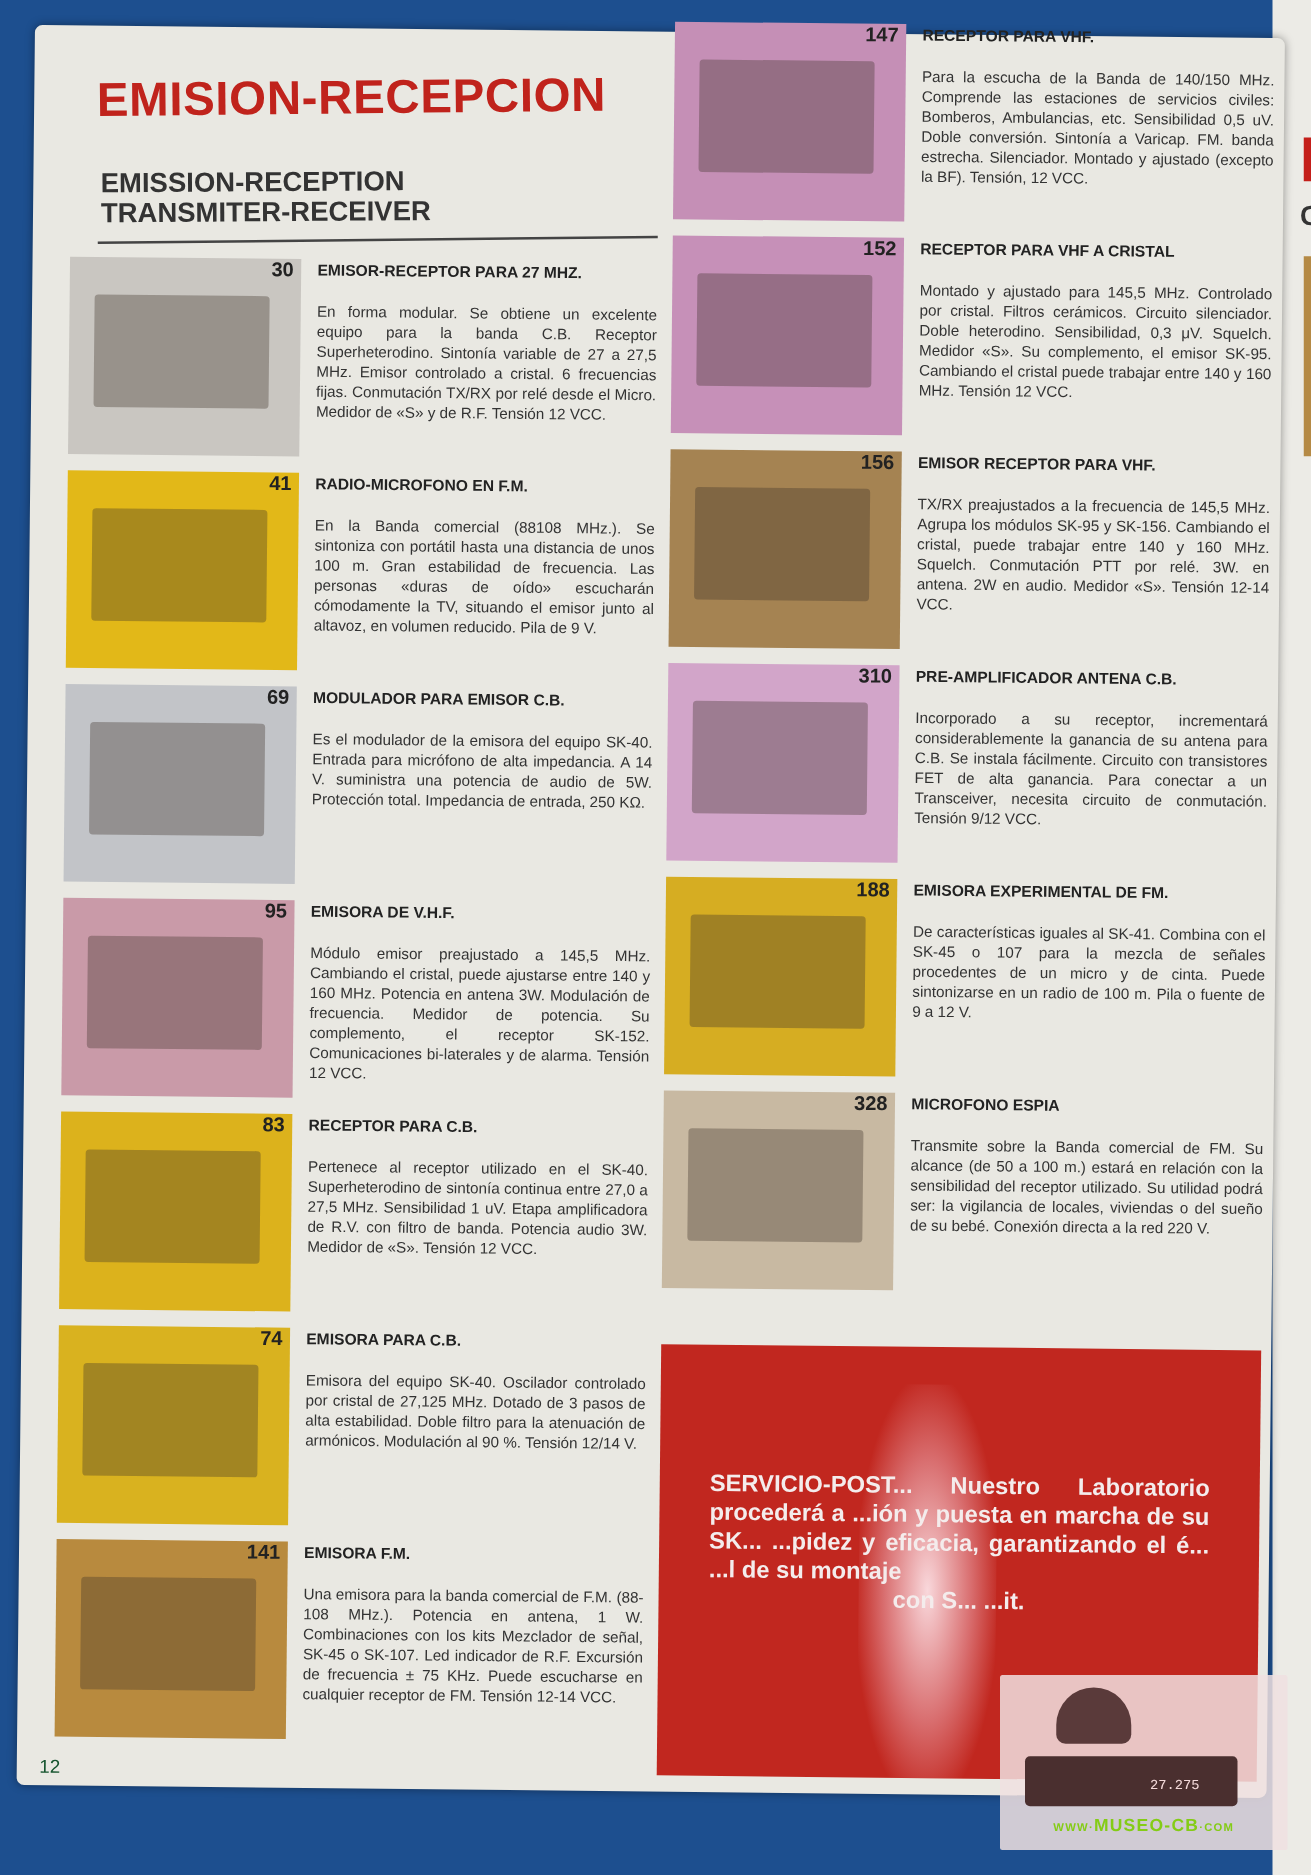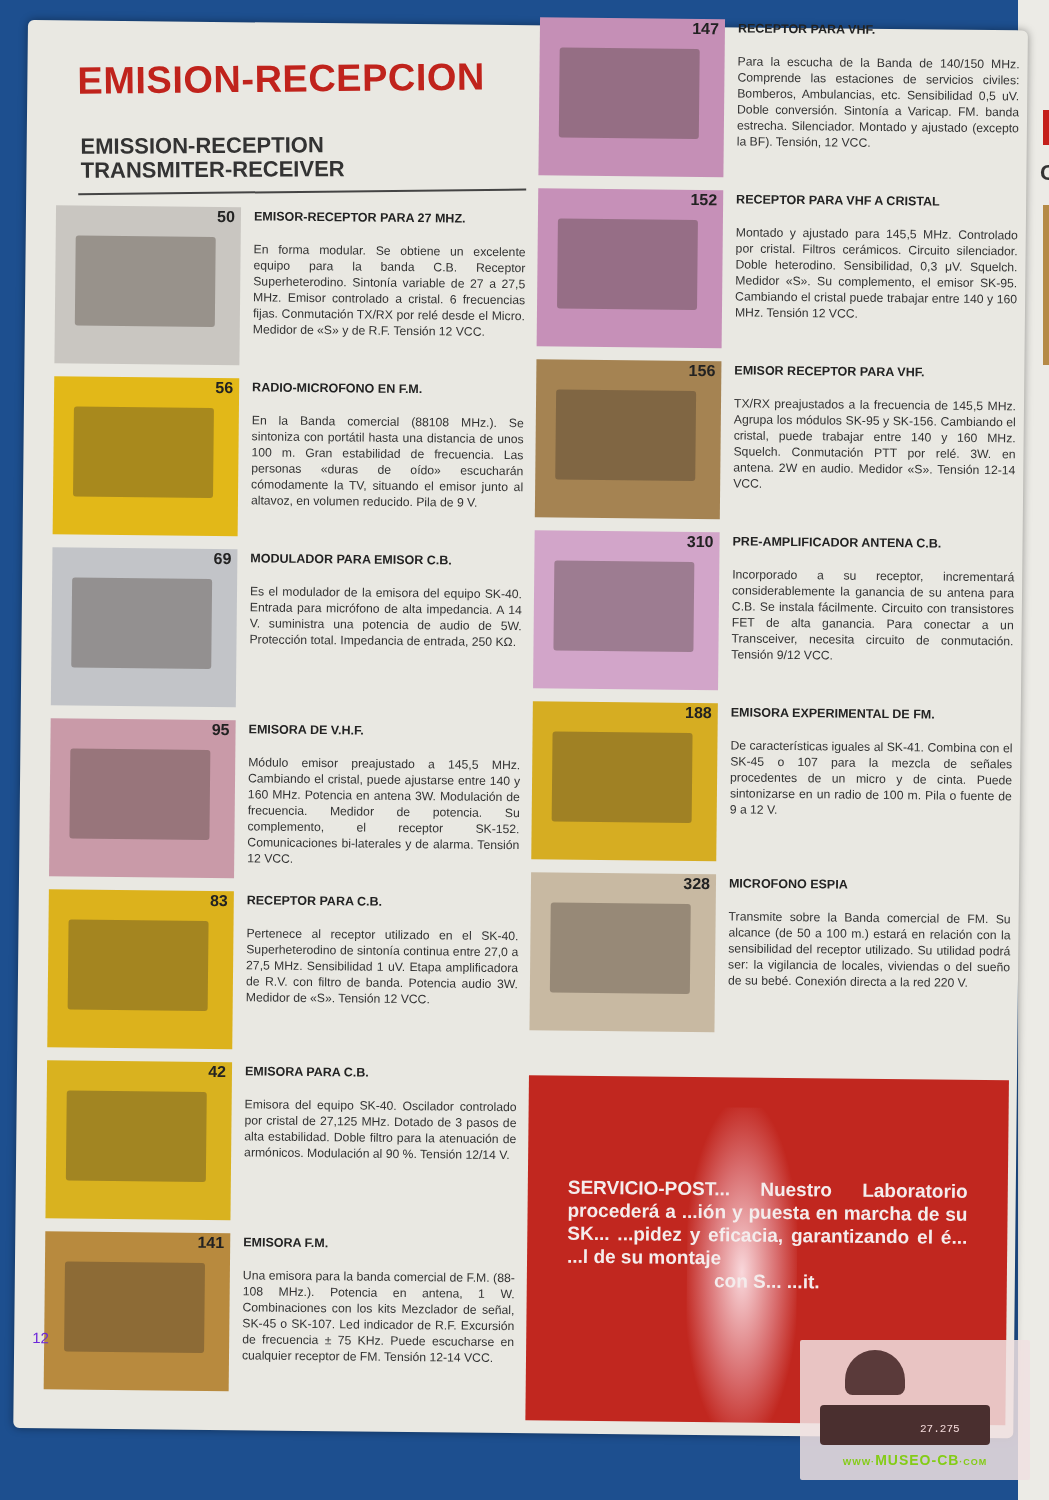--- a/index.html
+++ b/index.html
@@ -109,22 +109,22 @@
     position: absolute; left: 100px; top: 18px; width: 55px; height: 14px;
     font: 11px "Liberation Mono", monospace; color: #f3d9d9;
   }
   .museo .label {
     position: absolute; left: 0; right: 0; top: 112px; text-align: center;
     font: bold 14px "Liberation Sans", sans-serif; color: #84cc16; letter-spacing: 1px;
   }
   .museo .label small { font-size: 9px; }
 
   .page-num {
-    position: absolute; left: 18px; top: 1309px;
-    font: 15px "Liberation Sans", sans-serif; color: #6d28d9;
+    position: absolute; left: 18px; top: 1385px;
+    font: 15px "Liberation Sans", sans-serif; color: #14532d;
   }
 </style>
 </head>
 <body>
 
 <div class="next-page">
   <div class="red-mark"></div>
   <div class="c-mark">C</div>
   <div class="img-mark"></div>
 </div>
@@ -134,31 +134,31 @@
   <div class="title-sub">
     <div>EMISSION-RECEPTION</div>
     <div>TRANSMITER-RECEIVER</div>
   </div>
   <div class="title-rule"></div>
 
   <div class="col col-left" id="left-col">
       <div class="item">
       <div class="thumb" style="background: rgb(201, 198, 193);">
         <div class="obj" style="left: 20px; top: 30px; width: 140px; height: 90px; background: rgba(60, 50, 40, 0.35);"></div>
-        <span class="num">50</span>
+        <span class="num">30</span>
       </div>
       <div class="info">
         <div class="name">EMISOR-RECEPTOR PARA 27 MHZ.</div>
         <div class="desc">En forma modular. Se obtiene un excelente equipo para la banda C.B. Receptor Superheterodino. Sintonía variable de 27 a 27,5 MHz. Emisor controlado a cristal. 6 frecuencias fijas. Conmutación TX/RX por relé desde el Micro. Medidor de «S» y de R.F. Tensión 12 VCC.</div>
       </div>
       </div>
       <div class="item">
       <div class="thumb" style="background: rgb(226, 184, 24);">
         <div class="obj" style="left: 20px; top: 30px; width: 140px; height: 90px; background: rgba(60, 50, 40, 0.35);"></div>
-        <span class="num">56</span>
+        <span class="num">41</span>
       </div>
       <div class="info">
         <div class="name">RADIO-MICROFONO EN F.M.</div>
         <div class="desc">En la Banda comercial (88108 MHz.). Se sintoniza con portátil hasta una distancia de unos 100 m. Gran estabilidad de frecuencia. Las personas «duras de oído» escucharán cómodamente la TV, situando el emisor junto al altavoz, en volumen reducido. Pila de 9 V.</div>
       </div>
       </div>
       <div class="item">
       <div class="thumb" style="background: rgb(194, 196, 200);">
         <div class="obj" style="left: 20px; top: 30px; width: 140px; height: 90px; background: rgba(60, 50, 40, 0.35);"></div>
         <span class="num">69</span>
@@ -184,21 +184,21 @@
         <span class="num">83</span>
       </div>
       <div class="info">
         <div class="name">RECEPTOR PARA C.B.</div>
         <div class="desc">Pertenece al receptor utilizado en el SK-40. Superheterodino de sintonía continua entre 27,0 a 27,5 MHz. Sensibilidad 1 uV. Etapa amplificadora de R.V. con filtro de banda. Potencia audio 3W. Medidor de «S». Tensión 12 VCC.</div>
       </div>
       </div>
       <div class="item">
       <div class="thumb" style="background: rgb(217, 178, 31);">
         <div class="obj" style="left: 20px; top: 30px; width: 140px; height: 90px; background: rgba(60, 50, 40, 0.35);"></div>
-        <span class="num">42</span>
+        <span class="num">74</span>
       </div>
       <div class="info">
         <div class="name">EMISORA PARA C.B.</div>
         <div class="desc">Emisora del equipo SK-40. Oscilador controlado por cristal de 27,125 MHz. Dotado de 3 pasos de alta estabilidad. Doble filtro para la atenuación de armónicos. Modulación al 90 %. Tensión 12/14 V.</div>
       </div>
       </div>
       <div class="item">
       <div class="thumb" style="background: rgb(184, 138, 62);">
         <div class="obj" style="left: 20px; top: 30px; width: 140px; height: 90px; background: rgba(60, 50, 40, 0.35);"></div>
         <span class="num">141</span>

